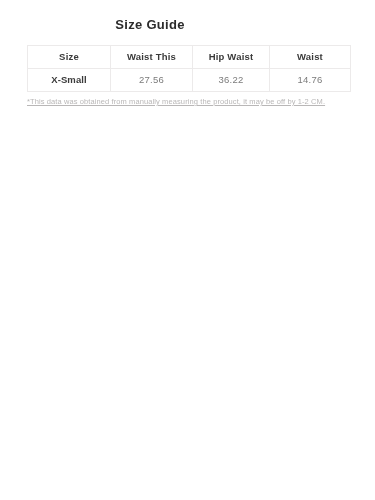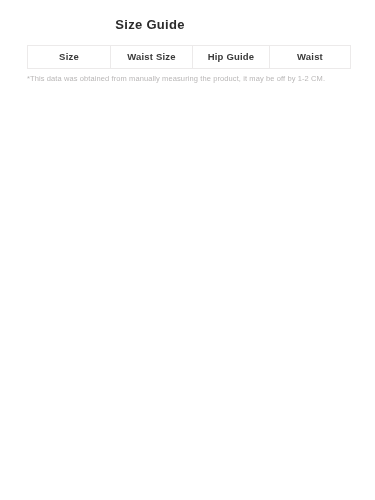--- a/index.html
+++ b/index.html
@@ -80,45 +80,52 @@
   col.c-hip    { width: 77px; }
   col.c-length { width: 81px; }
 
   .footnote {
     margin: 4px 25px 0 27px;
     font-size: 7.5px;
     color: #b9b7b7;
     line-height: 11px;
     letter-spacing: 0.1px;
     white-space: nowrap;
+    text-decoration: underline;
   }
 </style>
 </head>
 <body>
 
 <div class="page">
 
   <h1 class="guide-title">Size Guide</h1>
 
   <div class="table-wrap">
     <table class="size-table">
       <colgroup>
         <col class="c-size">
         <col class="c-waist">
         <col class="c-hip">
         <col class="c-length">
       </colgroup>
       <thead>
         <tr>
           <th>Size</th>
-          <th>Waist Size</th>
-          <th>Hip Guide</th>
+          <th>Waist This</th>
+          <th>Hip Waist</th>
           <th>Waist</th>
         </tr>
       </thead>
       <tbody>
+        <tr>
+          <td class="size-label">X-Small</td>
+          <td class="measure">27.56</td>
+          <td class="measure">36.22</td>
+          <td class="measure">14.76</td>
+        </tr>
       </tbody>
     </table>
   </div>
 
   <div class="footnote">*This data was obtained from manually measuring the product, it may be off by 1-2 CM.</div>
 
 </div>
 
 </body></html>

